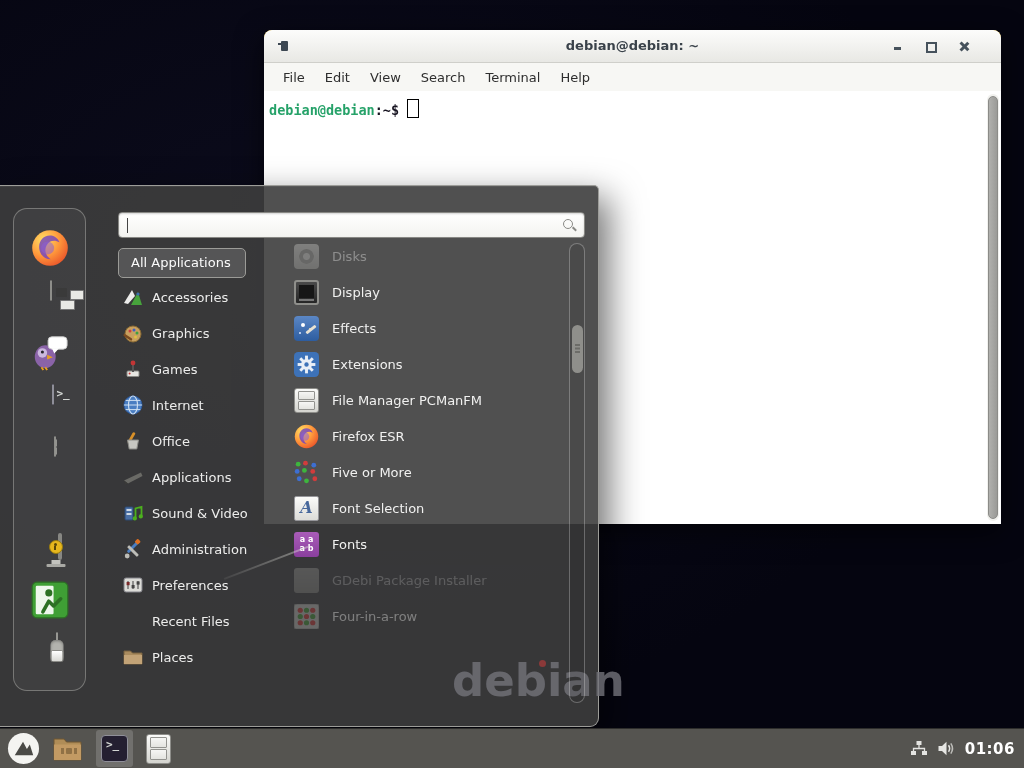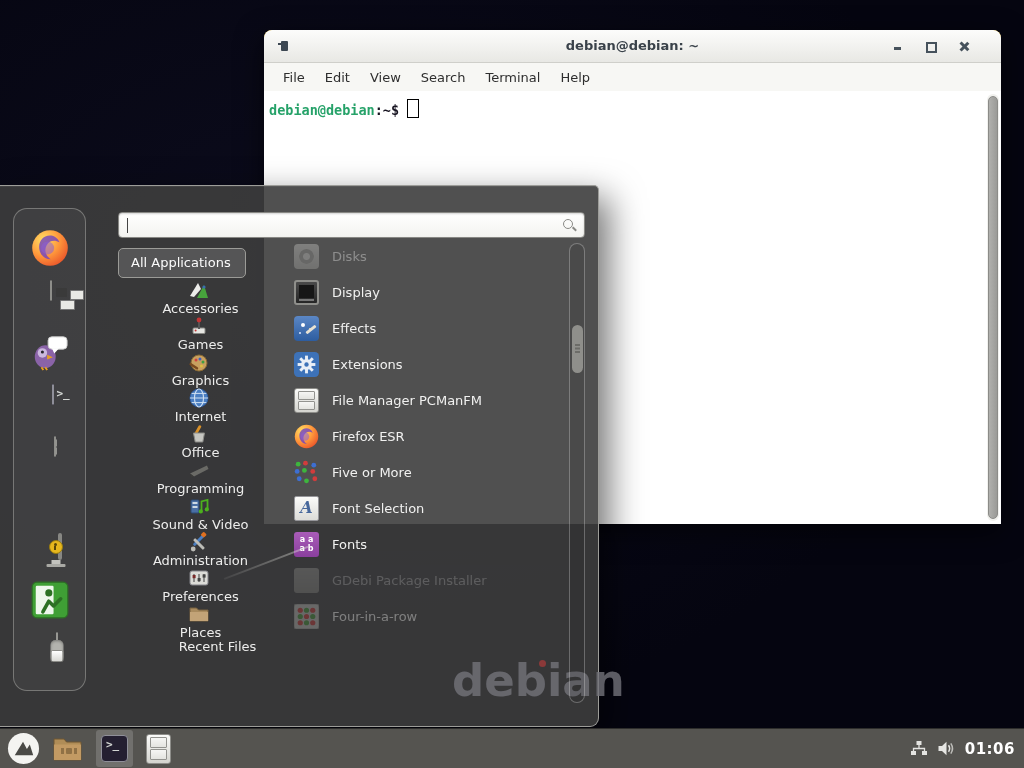--- a/index.html
+++ b/index.html
@@ -94,21 +94,21 @@
   .search-ico:before{content:"";position:absolute;left:1px;top:1px;width:8px;height:8px;
     border:1.6px solid #8a8a86;border-radius:50%;}
   .search-ico:after{content:"";position:absolute;left:10px;top:10px;width:5px;height:1.8px;
     background:#8a8a86;transform:rotate(45deg);}
 
   .allapps{position:absolute;left:118px;top:62px;width:128px;height:30px;box-sizing:border-box;z-index:1;
     background:rgba(255,255,255,.15);border:1px solid #9b9b97;border-radius:5px;
     color:#fbfbfb;font-size:13px;line-height:28px;padding-left:12px;}
 
   .cats{position:absolute;left:118px;top:93px;width:165px;z-index:1;}
-  .cat{height:36px;display:flex;align-items:center;color:#ededec;font-size:13px;flex-direction:column;}
+  .cat{height:36px;display:flex;align-items:center;color:#ededec;font-size:13px;}
   .cat .cicon{width:22px;height:22px;margin-left:4px;margin-right:8px;flex:none;}
   .cat.noicon{padding-left:34px;}
 
   .apps{position:absolute;left:284px;top:52px;width:285px;z-index:1;}
   .app{height:36px;display:flex;align-items:center;color:#f1f1f0;font-size:13px;}
   .app .aicon{width:25px;height:25px;margin-left:10px;margin-right:13px;flex:none;position:relative;}
   .app.faded{opacity:.38;}
   .app.cutoff{opacity:.20;}
 
   
@@ -252,59 +252,59 @@
     <div class="cat">
       <span class="cicon"><svg viewBox="0 0 22 22">
             <path d="M2 17 L10 4 L13 10 L6 18 Z" fill="#ececea"></path>
             <path d="M9 19 L16 6 L20 19 Z" fill="#47a33c"></path>
             <circle cx="16" cy="8" r="1.6" fill="#3a6fb0"></circle>
           </svg></span>
       <span>Accessories</span>
     </div>
     <div class="cat">
       <span class="cicon"><svg viewBox="0 0 22 22">
-            <rect x="5" y="13" width="12" height="5.5" rx="1" fill="#e6e6e2" stroke="#8a8a86"></rect>
-            <rect x="10" y="5" width="2" height="9" fill="#555"></rect>
-            <circle cx="11" cy="5" r="2.4" fill="#c23535"></circle>
-            <circle cx="7.6" cy="15.6" r="1" fill="#c23535"></circle>
-          </svg></span>
-      <span>Games</span>
-    </div>
-    <div class="cat">
-      <span class="cicon"><svg viewBox="0 0 22 22">
             <circle cx="11" cy="12" r="8" fill="#c8a060" stroke="#8a6a34"></circle>
             <circle cx="8" cy="9" r="1.5" fill="#d04040"></circle>
             <circle cx="12" cy="8" r="1.5" fill="#4060c0"></circle>
             <circle cx="15" cy="11" r="1.5" fill="#40a040"></circle>
             <circle cx="13.5" cy="15" r="1.5" fill="#e0c040"></circle>
             <rect x="1" y="14" width="10" height="2.6" rx="1.3" transform="rotate(33 6 15)" fill="#7a4a20"></rect>
           </svg></span>
       <span>Graphics</span>
     </div>
     <div class="cat">
       <span class="cicon"><svg viewBox="0 0 22 22">
+            <rect x="5" y="13" width="12" height="5.5" rx="1" fill="#e6e6e2" stroke="#8a8a86"></rect>
+            <rect x="10" y="5" width="2" height="9" fill="#555"></rect>
+            <circle cx="11" cy="5" r="2.4" fill="#c23535"></circle>
+            <circle cx="7.6" cy="15.6" r="1" fill="#c23535"></circle>
+          </svg></span>
+      <span>Games</span>
+    </div>
+    <div class="cat">
+      <span class="cicon"><svg viewBox="0 0 22 22">
             <circle cx="11" cy="11" r="9" fill="#4a7ec2" stroke="#2d5a9e"></circle>
             <ellipse cx="11" cy="11" rx="4.5" ry="9" fill="none" stroke="#cfe0f2" stroke-width="1.1"></ellipse>
             <path d="M2 11 H20 M3.6 6.4 H18.4 M3.6 15.6 H18.4" stroke="#cfe0f2" stroke-width="1" fill="none"></path>
           </svg></span>
       <span>Internet</span>
     </div>
     <div class="cat">
       <span class="cicon"><svg viewBox="0 0 22 22">
             <rect x="8" y="2" width="2.8" height="12" rx="1.2" transform="rotate(30 10 8)" fill="#d89028"></rect>
             <path d="M5.5 10 H16.5 L14.8 19 H7.2 Z" fill="#c6c6c1" stroke="#8a8a86"></path>
           </svg></span>
       <span>Office</span>
     </div>
     <div class="cat">
       <span class="cicon"><svg viewBox="0 0 22 22">
             <path d="M2 14.5 L19 6.5 L20.5 10 L6 17.5 Z" fill="#6a6a66"></path>
             <path d="M2 14.5 L6 17.5 L3.2 18.8 Z" fill="#3a3a38"></path>
           </svg></span>
-      <span>Programming</span>
+      <span>Applications</span>
     </div>
     <div class="cat">
       <span class="cicon"><svg viewBox="0 0 22 22">
             <rect x="3" y="5" width="8" height="13" rx="1" fill="#4a6fa5" stroke="#2d4a75"></rect>
             <rect x="4.5" y="7" width="5" height="2" fill="#cdd8e4"></rect>
             <rect x="4.5" y="11" width="5" height="2" fill="#cdd8e4"></rect>
             <path d="M13.5 16 V6.5 L19.5 5 V14" stroke="#4cb01e" stroke-width="1.8" fill="none"></path>
             <circle cx="12.8" cy="16.4" r="2.1" fill="#4cb01e"></circle>
             <circle cx="18.8" cy="14.4" r="2.1" fill="#4cb01e"></circle>
           </svg></span>
@@ -322,29 +322,29 @@
     <div class="cat">
       <span class="cicon"><svg viewBox="0 0 22 22">
             <rect x="2" y="4" width="18" height="14" rx="2" fill="#dcdcd8" stroke="#84848a"></rect>
             <path d="M6 7 V15 M11 7 V15 M16 7 V15" stroke="#5a5a5a" stroke-width="1.2"></path>
             <rect x="4.6" y="8" width="3" height="3.2" fill="#7a2a2a"></rect>
             <rect x="9.6" y="11" width="3" height="3.2" fill="#444"></rect>
             <rect x="14.6" y="7.4" width="3" height="3.2" fill="#444"></rect>
           </svg></span>
       <span>Preferences</span>
     </div>
+    <div class="cat noicon">
+      <span>Recent Files</span>
+    </div>
     <div class="cat">
       <span class="cicon"><svg viewBox="0 0 22 22">
             <path d="M2 5 h6.5 l2 2 H20 v11 H2 Z" fill="#a98b5e" stroke="#76603f"></path>
             <path d="M2 9 h18 v9 H2 Z" fill="#c2a377"></path>
           </svg></span>
       <span>Places</span>
-    </div>
-    <div class="cat noicon">
-      <span>Recent Files</span>
     </div>
   </div>
 
   <div class="apps">
     <div class="app faded">
       <span class="aicon ai-disks"></span>
       <span>Disks</span>
     </div>
     <div class="app">
       <span class="aicon ai-display"></span>

